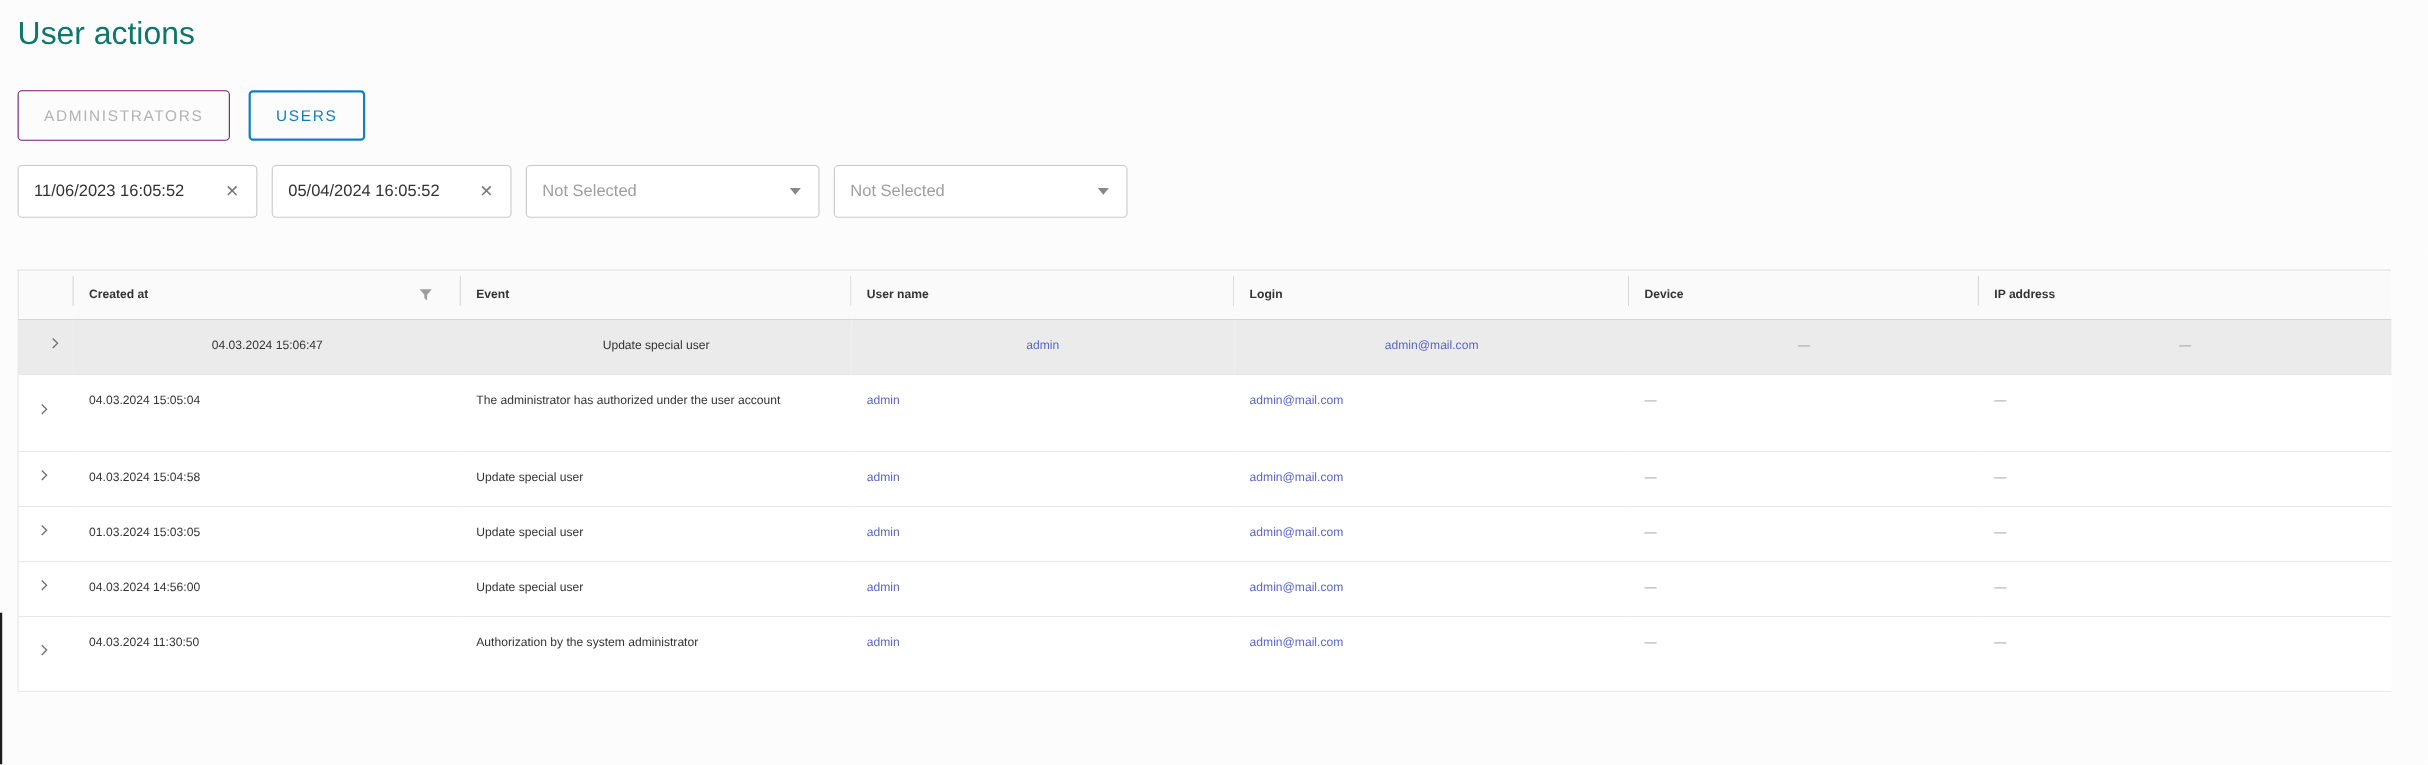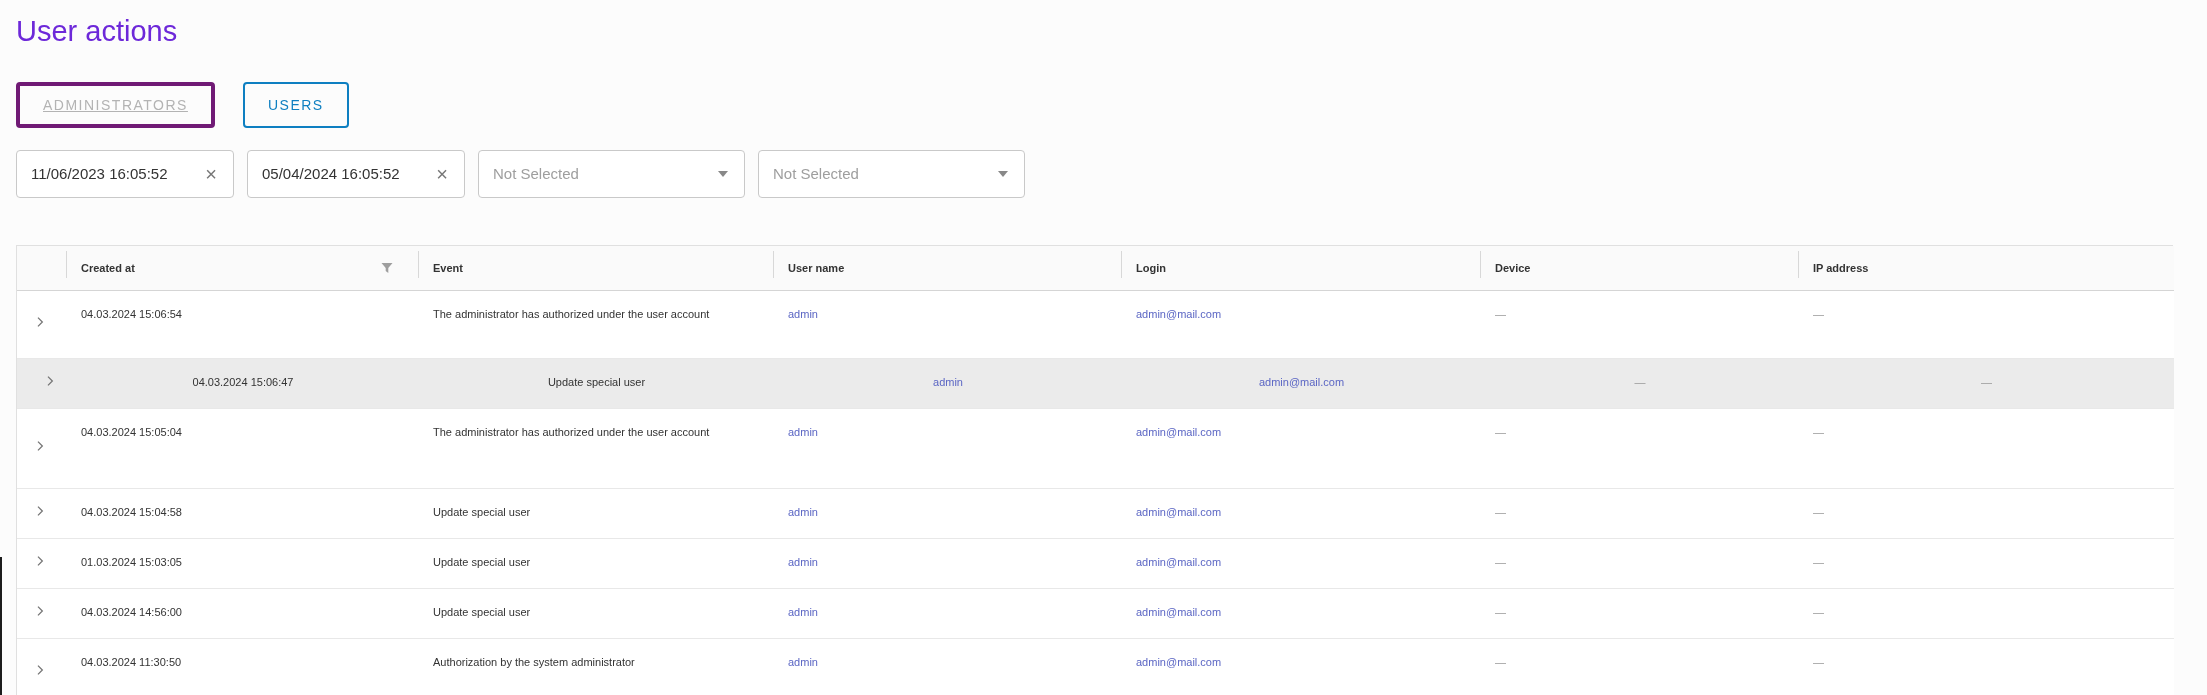--- a/index.html
+++ b/index.html
@@ -7,30 +7,30 @@
     --placeholder:#9e9e9e; --border:#e0e0e0; --header-bg:#fafafa;
     --row-highlight:#ebebeb; --page-bg:#fcfcfc; --inactive:#b3b3b3;
   }
   *{box-sizing:border-box; margin:0; padding:0;}
   html,body{background:var(--page-bg);}
   body{
     width:2207px; height:695px; overflow:hidden; position:relative;
     font-family:"Liberation Sans", sans-serif; color:var(--text);
   }
   .page{padding:14px 16px 0 16px;}
-  .page-title{font-size:29px; font-weight:400; color:#6d28d9; line-height:1.2; letter-spacing:0;}
+  .page-title{font-size:29px; font-weight:400; color:#0f766e; line-height:1.2; letter-spacing:0;}
   
   .tabs{display:flex; gap:17px; margin-top:33px;}
   .tab-btn{
     height:46px; padding:0 23px; background:transparent; border-radius:4px;
     font-family:"Liberation Sans", sans-serif; font-size:14px; letter-spacing:1.5px;
     display:inline-flex; align-items:center; cursor:pointer;
   }
-  .tab-btn.inactive{border:4px solid #701a75; color:var(--inactive);text-decoration:underline;}
-  .tab-btn.active{border:2px solid var(--accent); color:var(--accent); font-weight:400;margin-left:11px;}
+  .tab-btn.inactive{border:1px solid #701a75; color:var(--inactive);}
+  .tab-btn.active{border:2px solid var(--accent); color:var(--accent); font-weight:400;}
   
   .filters{display:flex; gap:13px; margin-top:22px;}
   .filter-box{
     height:48px; border:1px solid #c9c9c9; border-radius:4px; background:#fff;
     display:flex; align-items:center; padding:0 14px; font-size:15px;
   }
   .date-box{width:218px; justify-content:space-between; color:var(--text);}
   .select-box{width:267px; justify-content:space-between; color:var(--placeholder); cursor:pointer;}
   .clear-x{color:#777; font-size:20px; line-height:1; cursor:pointer; padding:0 2px;}
   .caret-down{
@@ -114,51 +114,36 @@
             </span>
           </th>
           <th>Event</th>
           <th>User name</th>
           <th>Login</th>
           <th>Device</th>
           <th>IP address</th>
         </tr>
       </thead>
       <tbody>
-          <tr style="height: 68px;">
-    <td class="c-expand">
-      <span class="chev">
-        <svg width="14" height="14" viewBox="0 0 24 24">
-                  <path d="M8.5 4.5l7.5 7.5-7.5 7.5" fill="none" stroke="currentColor" stroke-width="2.2"></path>
-                </svg>
-      </span>
-    </td>
-    <td>04.03.2024 15:06:54</td>
-    <td><span class="event-text">The administrator has authorized under the user account</span></td>
-    <td><a class="cell-link">admin</a></td>
-    <td><a class="cell-link">admin@mail.com</a></td>
-    <td class="dash">—</td>
-    <td class="dash">—</td>
-  </tr>
           <tr class="highlighted" style="height: 50px; text-align: center;">
     <td class="c-expand">
       <span class="chev">
         <svg width="14" height="14" viewBox="0 0 24 24">
                   <path d="M8.5 4.5l7.5 7.5-7.5 7.5" fill="none" stroke="currentColor" stroke-width="2.2"></path>
                 </svg>
       </span>
     </td>
     <td>04.03.2024 15:06:47</td>
     <td><span class="event-text">Update special user</span></td>
     <td><a class="cell-link">admin</a></td>
     <td><a class="cell-link">admin@mail.com</a></td>
     <td class="dash">—</td>
     <td class="dash">—</td>
   </tr>
-          <tr style="height: 80px;">
+          <tr style="height: 70px;">
     <td class="c-expand">
       <span class="chev">
         <svg width="14" height="14" viewBox="0 0 24 24">
                   <path d="M8.5 4.5l7.5 7.5-7.5 7.5" fill="none" stroke="currentColor" stroke-width="2.2"></path>
                 </svg>
       </span>
     </td>
     <td>04.03.2024 15:05:04</td>
     <td><span class="event-text">The administrator has authorized under the user account</span></td>
     <td><a class="cell-link">admin</a></td>

